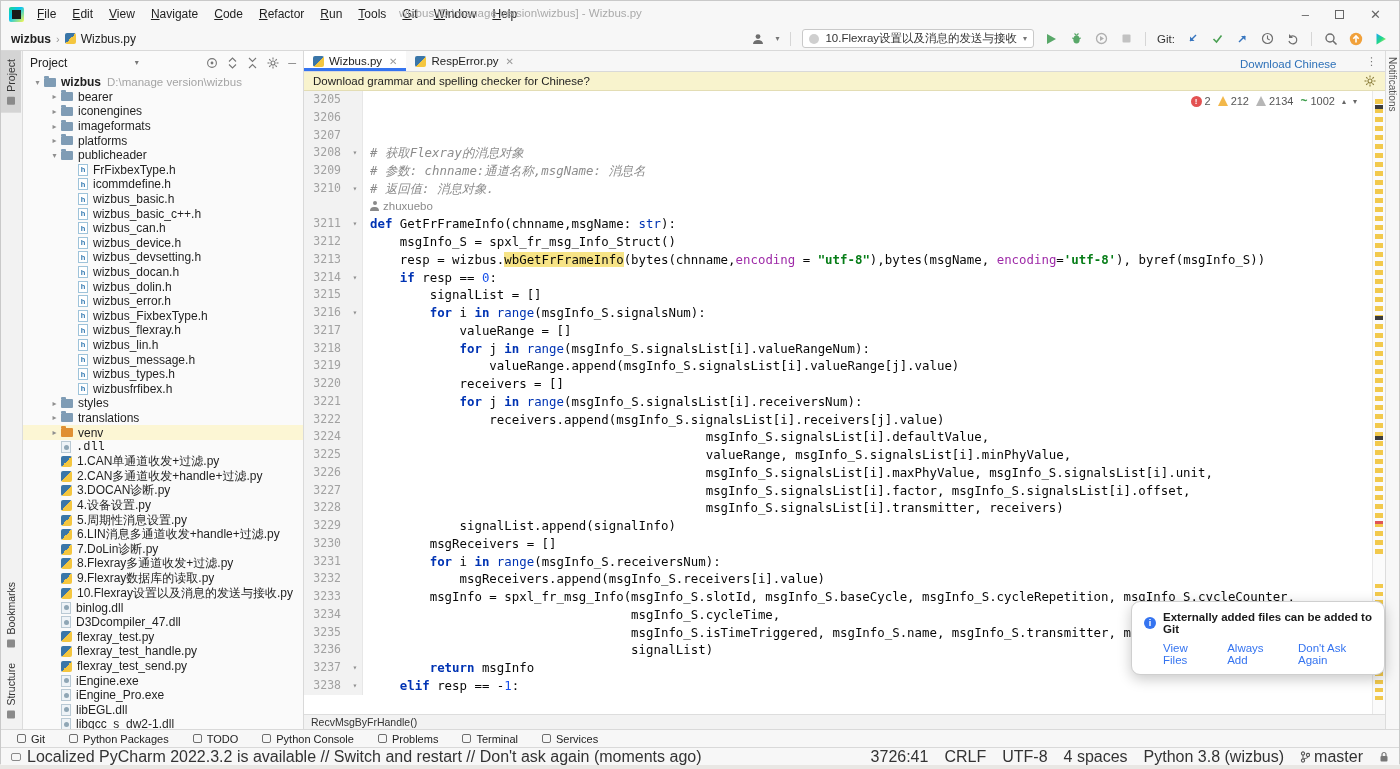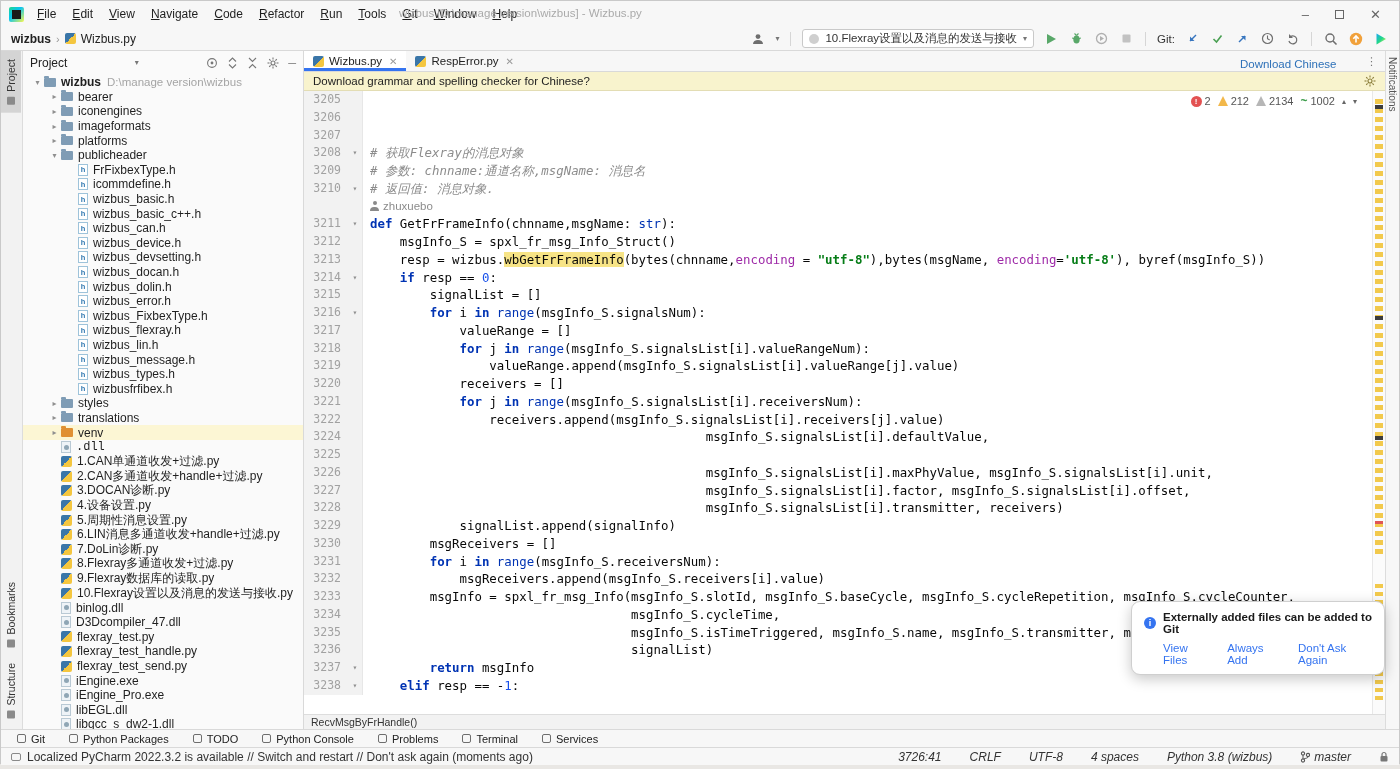--- a/index.html
+++ b/index.html
@@ -106,23 +106,23 @@
 
   .context-bar { height:15px; background:#f2f2f2; border-top:1px solid #ddd; font-size:10.5px; color:#333; display:flex; align-items:center; padding:0 7px; flex:none; font-family:"Liberation Sans",sans-serif; }
 
   .right-strip { width:14px; background:#f7f7f7; border-left:1px solid #dcdcdc; flex:none; position:relative; }
   .right-strip .rlabel { writing-mode:vertical-rl; font-size:10px; color:#555; padding:6px 1px; }
 
   
   .tools-bar { height:18px; background:#f7f7f7; border-top:1px solid #d9d9d9; display:flex; align-items:center; gap:24px; padding-left:16px; font-size:11px; color:#222; }
   .tool-btn { display:flex; align-items:center; gap:5px; cursor:pointer; }
   .tool-ico { width:9px; height:9px; border:1.2px solid #6e6e6e; border-radius:2px; display:inline-block; }
-  .status-bar { height:18px; background:#f7f7f7; border-top:1px solid #d9d9d9; display:flex; align-items:center; padding:0 10px; font-size:12px; color:#333; }
+  .status-bar { height:18px; background:#f7f7f7; border-top:1px solid #d9d9d9; display:flex; align-items:center; padding:0 10px; font-size:16px; color:#333; }
   .sb-ico { width:10px; height:8px; border:1.1px solid #8a8a8a; border-radius:2px; margin-right:6px; flex:none; }
-  .sb-right { margin-left:auto; display:flex; align-items:center; gap:28px;font-style:italic; }
+  .sb-right { margin-left:auto; display:flex; align-items:center; gap:16px; }
   .sb-seg { display:flex; align-items:center; gap:4px; }
 
   
   .git-popup { position:absolute; right:14px; bottom:54px; width:254px; background:#fff; border:1px solid #cfcfcf; border-radius:9px; box-shadow:0 4px 14px rgba(0,0,0,.22); padding:9px 12px 8px 12px; font-size:11.5px; z-index:9; }
   .gp-head { display:flex; align-items:center; gap:7px; font-weight:bold; color:#1a1a1a; }
   .info-ico { width:12px; height:12px; border-radius:50%; background:#3574f0; color:#fff; font-size:9px; font-weight:bold; display:flex; align-items:center; justify-content:center; flex:none; }
   .gp-actions { display:flex; gap:16px; margin:7px 0 0 19px; }
   .gp-actions span { color:#3574f0; cursor:pointer; }
 
   .bottom-fill { height:5px; background:#e9e7e4; }
@@ -587,21 +587,21 @@
             <div class="crow"><span class="ln">3214</span><span class="fold">▾</span><span class="ctext"><span>    </span><span class="tk-k">if</span><span> resp == </span><span class="tk-n">0</span><span>:</span></span></div>
             <div class="crow"><span class="ln">3215</span><span class="fold"></span><span class="ctext"><span>        signalList = []</span></span></div>
             <div class="crow"><span class="ln">3216</span><span class="fold">▾</span><span class="ctext"><span>        </span><span class="tk-k">for</span><span> i </span><span class="tk-k">in</span><span> </span><span class="tk-b">range</span><span>(msgInfo_S.signalsNum):</span></span></div>
             <div class="crow"><span class="ln">3217</span><span class="fold"></span><span class="ctext"><span>            valueRange = []</span></span></div>
             <div class="crow"><span class="ln">3218</span><span class="fold"></span><span class="ctext"><span>            </span><span class="tk-k">for</span><span> j </span><span class="tk-k">in</span><span> </span><span class="tk-b">range</span><span>(msgInfo_S.signalsList[i].valueRangeNum):</span></span></div>
             <div class="crow"><span class="ln">3219</span><span class="fold"></span><span class="ctext"><span>                valueRange.append(msgInfo_S.signalsList[i].valueRange[j].value)</span></span></div>
             <div class="crow"><span class="ln">3220</span><span class="fold"></span><span class="ctext"><span>            receivers = []</span></span></div>
             <div class="crow"><span class="ln">3221</span><span class="fold"></span><span class="ctext"><span>            </span><span class="tk-k">for</span><span> j </span><span class="tk-k">in</span><span> </span><span class="tk-b">range</span><span>(msgInfo_S.signalsList[i].receiversNum):</span></span></div>
             <div class="crow"><span class="ln">3222</span><span class="fold"></span><span class="ctext"><span>                receivers.append(msgInfo_S.signalsList[i].receivers[j].value)</span></span></div>
             <div class="crow"><span class="ln">3224</span><span class="fold"></span><span class="ctext"><span>                                             msgInfo_S.signalsList[i].defaultValue,</span></span></div>
-            <div class="crow"><span class="ln">3225</span><span class="fold"></span></div>
+            <div class="crow"><span class="ln">3225</span><span class="fold"></span><span class="ctext"><span>                                             valueRange, msgInfo_S.signalsList[i].minPhyValue,</span></span></div>
             <div class="crow"><span class="ln">3226</span><span class="fold"></span><span class="ctext"><span>                                             msgInfo_S.signalsList[i].maxPhyValue, msgInfo_S.signalsList[i].unit,</span></span></div>
             <div class="crow"><span class="ln">3227</span><span class="fold"></span><span class="ctext"><span>                                             msgInfo_S.signalsList[i].factor, msgInfo_S.signalsList[i].offset,</span></span></div>
             <div class="crow"><span class="ln">3228</span><span class="fold"></span><span class="ctext"><span>                                             msgInfo_S.signalsList[i].transmitter, receivers)</span></span></div>
             <div class="crow"><span class="ln">3229</span><span class="fold"></span><span class="ctext"><span>            signalList.append(signalInfo)</span></span></div>
             <div class="crow"><span class="ln">3230</span><span class="fold"></span><span class="ctext"><span>        msgReceivers = []</span></span></div>
             <div class="crow"><span class="ln">3231</span><span class="fold"></span><span class="ctext"><span>        </span><span class="tk-k">for</span><span> i </span><span class="tk-k">in</span><span> </span><span class="tk-b">range</span><span>(msgInfo_S.receiversNum):</span></span></div>
             <div class="crow"><span class="ln">3232</span><span class="fold"></span><span class="ctext"><span>            msgReceivers.append(msgInfo_S.receivers[i].value)</span></span></div>
             <div class="crow"><span class="ln">3233</span><span class="fold"></span><span class="ctext"><span>        msgInfo = spxl_fr_msg_Info(msgInfo_S.slotId, msgInfo_S.baseCycle, msgInfo_S.cycleRepetition, msgInfo_S.cycleCounter,</span></span></div>
             <div class="crow"><span class="ln">3234</span><span class="fold"></span><span class="ctext"><span>                                   msgInfo_S.cycleTime,</span></span></div>
             <div class="crow"><span class="ln">3235</span><span class="fold"></span><span class="ctext"><span>                                   msgInfo_S.isTimeTriggered, msgInfo_S.name, msgInfo_S.transmitter, msgReceivers,</span></span></div>

